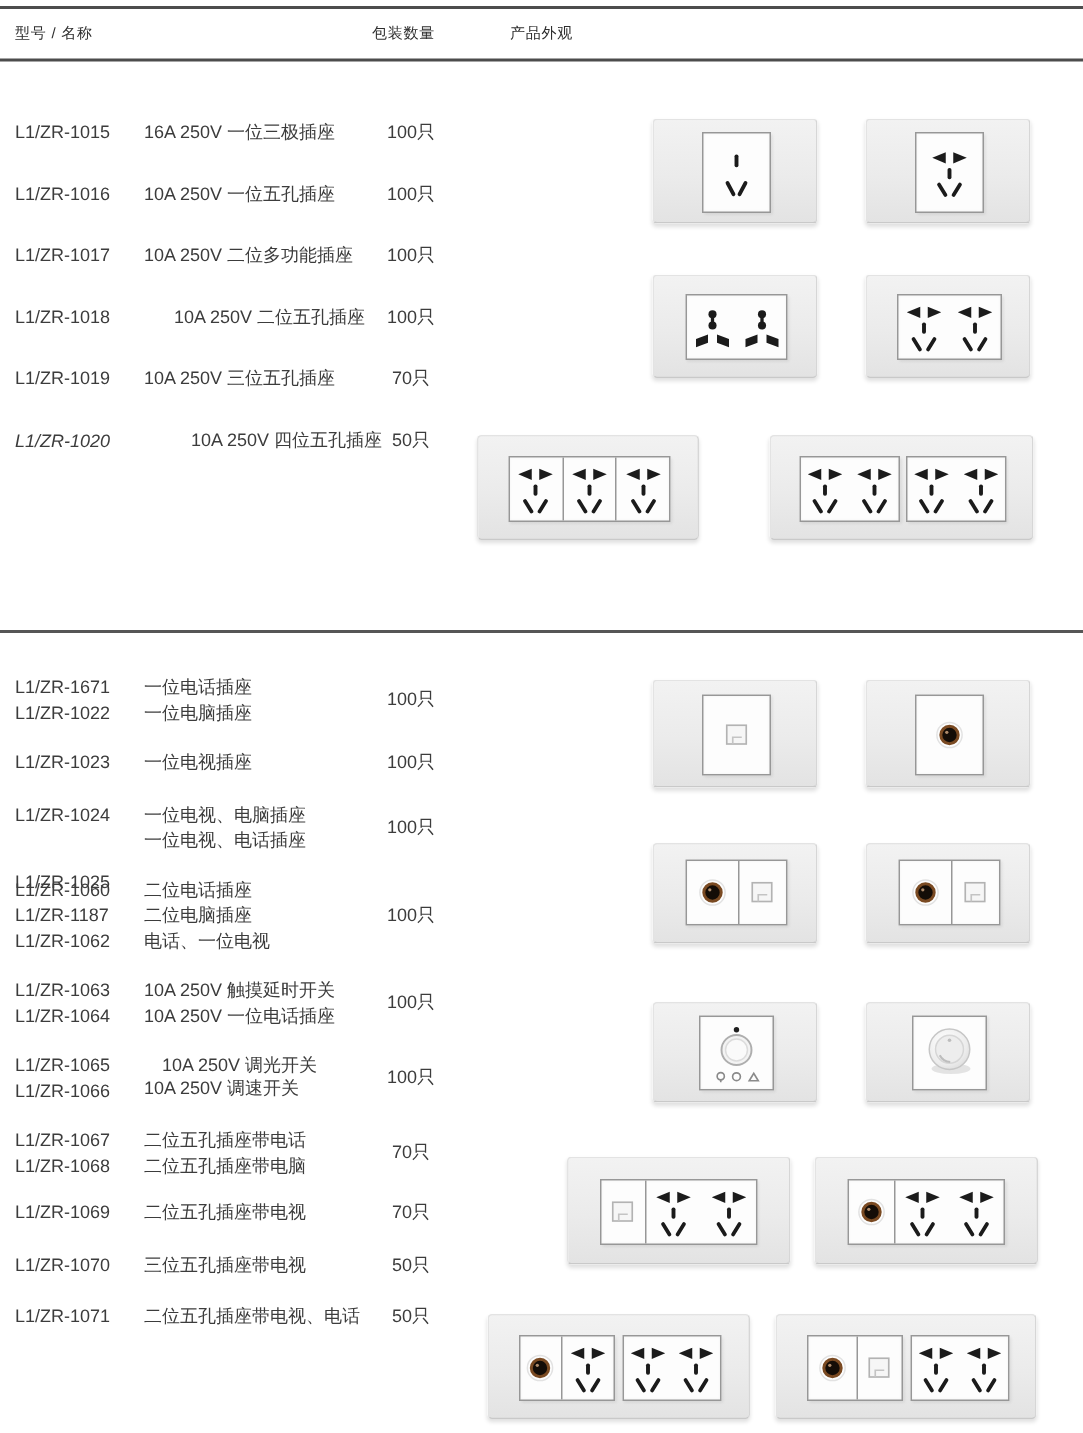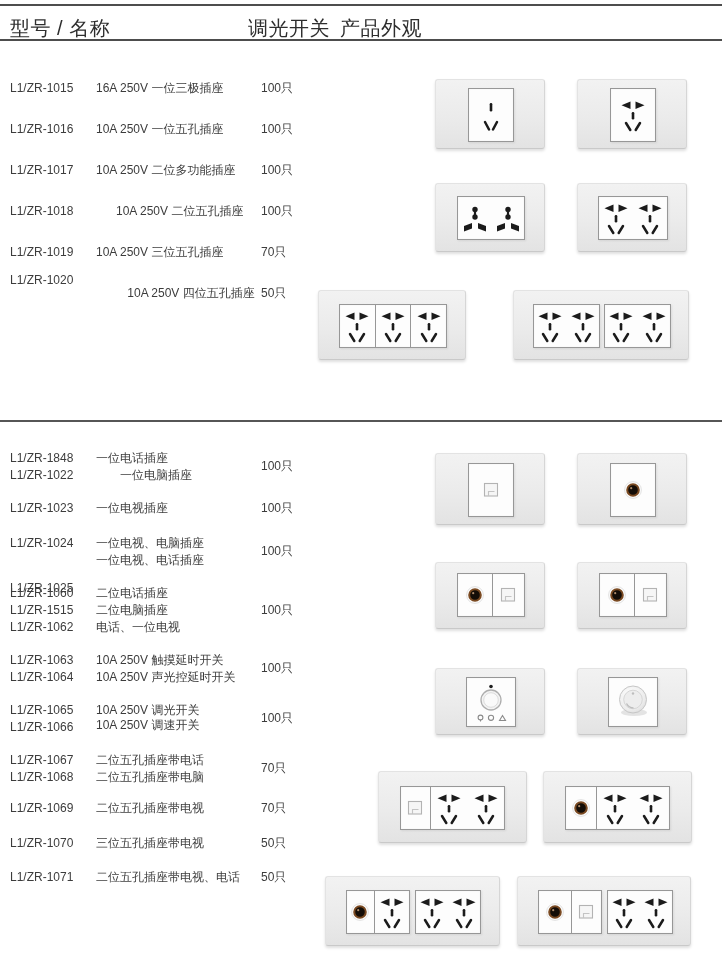--- a/index.html
+++ b/index.html
@@ -1,25 +1,25 @@
 <!DOCTYPE html>
 <html><head>
 <meta charset="utf-8">
 <style>
   html,body{margin:0;padding:0;background:#ffffff;}
   .page{
     position:relative;width:722px;height:955px;background:#ffffff;overflow:hidden;
     font-family:"Liberation Sans","DejaVu Sans",sans-serif;color:#3a3a3a;
   }
   .rule{position:absolute;left:0;width:722px;background:#4d4d4d;}
-  .hdr{position:absolute;font-size:20px;color:#2e2e2e;letter-spacing:.5px;white-space:nowrap;}
+  .hdr{position:absolute;font-size:10px;color:#2e2e2e;letter-spacing:.5px;white-space:nowrap;}
   .cell-text{position:absolute;font-size:12px;line-height:17px;height:17px;white-space:nowrap;color:#3c3c3c;}
   .model{left:10px;width:82px;}
   .pname{left:96px;width:190px;}
-  .qty{left:261px;width:56px;}
+  .qty{left:246px;width:56px;text-align:center;}
   .plate{
     position:absolute;border-radius:3px;
     background:linear-gradient(180deg,#f2f2f2 0%,#ebebeb 55%,#e3e3e3 100%);
     border:1px solid #e3e3e3;border-bottom-color:#c9c9c9;border-right-color:#d6d6d6;
     box-shadow:0 2px 3px rgba(0,0,0,.13);
   }
   .ibox{
     position:absolute;background:#fdfdfd;border:1px solid #979797;
     box-shadow:1px 1px 2px rgba(0,0,0,.08), inset 0 0 2px rgba(0,0,0,.05);
     display:flex;align-items:stretch;
@@ -36,71 +36,71 @@
       <radialGradient id="knobGrad" cx="40%" cy="35%" r="75%">
         <stop offset="0%" stop-color="#ffffff"></stop>
         <stop offset="70%" stop-color="#ececec"></stop>
         <stop offset="100%" stop-color="#d9d9d9"></stop>
       </radialGradient>
     </defs>
   </svg>
 
   <div class="rule" style="top:4px;height:2px;"></div>
   <div class="hdr" style="left:10px;top:15px;">型号 / 名称</div>
-  <div class="hdr" style="left:248px;top:15px;">调光开关</div>
+  <div class="hdr" style="left:248px;top:15px;">包装数量</div>
   <div class="hdr" style="left:340px;top:15px;">产品外观</div>
   <div class="rule" style="top:39px;height:2px;"></div>
   <div class="rule" style="top:420px;height:2px;background:#565656;"></div>
 
   <div id="rows-layer">
       <div class="cell-text model" style="top: 80px;">L1/ZR-1015</div>
       <div class="cell-text pname" style="top: 80px;">16A 250V 一位三极插座</div>
       <div class="cell-text qty" style="top: 80px;">100只</div>
       <div class="cell-text model" style="top: 121px;">L1/ZR-1016</div>
       <div class="cell-text pname" style="top: 121px;">10A 250V 一位五孔插座</div>
       <div class="cell-text qty" style="top: 121px;">100只</div>
       <div class="cell-text model" style="top: 162px;">L1/ZR-1017</div>
       <div class="cell-text pname" style="top: 162px;">10A 250V 二位多功能插座</div>
       <div class="cell-text qty" style="top: 162px;">100只</div>
       <div class="cell-text model" style="top: 203px;">L1/ZR-1018</div>
       <div class="cell-text pname" style="top: 203px; margin-left: 20px;">10A 250V 二位五孔插座</div>
       <div class="cell-text qty" style="top: 203px;">100只</div>
       <div class="cell-text model" style="top: 244px;">L1/ZR-1019</div>
       <div class="cell-text pname" style="top: 244px;">10A 250V 三位五孔插座</div>
       <div class="cell-text qty" style="top: 244px;">70只</div>
-      <div class="cell-text model" style="top: 272px;">L1/ZR-1020</div>
+      <div class="cell-text model" style="top: 286px; font-style: italic;">L1/ZR-1020</div>
       <div class="cell-text pname" style="top: 285px; text-align: center;">10A 250V 四位五孔插座</div>
       <div class="cell-text qty" style="top: 285px;">50只</div>
-      <div class="cell-text model" style="top: 450px;">L1/ZR-1848</div>
+      <div class="cell-text model" style="top: 450px;">L1/ZR-1671</div>
       <div class="cell-text pname" style="top: 450px;">一位电话插座</div>
       <div class="cell-text model" style="top: 467px;">L1/ZR-1022</div>
-      <div class="cell-text pname" style="top: 467px; margin-left: 24px;">一位电脑插座</div>
+      <div class="cell-text pname" style="top: 467px;">一位电脑插座</div>
       <div class="cell-text qty" style="top: 458px;">100只</div>
       <div class="cell-text model" style="top: 500px;">L1/ZR-1023</div>
       <div class="cell-text pname" style="top: 500px;">一位电视插座</div>
       <div class="cell-text qty" style="top: 500px;">100只</div>
       <div class="cell-text model" style="top: 535px;">L1/ZR-1024</div>
       <div class="cell-text pname" style="top: 535px;">一位电视、电脑插座</div>
       <div class="cell-text model" style="top: 580px;">L1/ZR-1025</div>
       <div class="cell-text pname" style="top: 552px;">一位电视、电话插座</div>
       <div class="cell-text qty" style="top: 543px;">100只</div>
       <div class="cell-text model" style="top: 585px;">L1/ZR-1060</div>
       <div class="cell-text pname" style="top: 585px;">二位电话插座</div>
-      <div class="cell-text model" style="top: 602px;">L1/ZR-1515</div>
+      <div class="cell-text model" style="top: 602px;">L1/ZR-1187</div>
       <div class="cell-text pname" style="top: 602px;">二位电脑插座</div>
       <div class="cell-text model" style="top: 619px;">L1/ZR-1062</div>
       <div class="cell-text pname" style="top: 619px;">电话、一位电视</div>
       <div class="cell-text qty" style="top: 602px;">100只</div>
       <div class="cell-text model" style="top: 652px;">L1/ZR-1063</div>
       <div class="cell-text pname" style="top: 652px;">10A 250V 触摸延时开关</div>
       <div class="cell-text model" style="top: 669px;">L1/ZR-1064</div>
-      <div class="cell-text pname" style="top: 669px;">10A 250V 声光控延时开关</div>
+      <div class="cell-text pname" style="top: 669px;">10A 250V 一位电话插座</div>
       <div class="cell-text qty" style="top: 660px;">100只</div>
       <div class="cell-text model" style="top: 702px;">L1/ZR-1065</div>
-      <div class="cell-text pname" style="top: 702px;">10A 250V 调光开关</div>
+      <div class="cell-text pname" style="top: 702px; margin-left: 12px;">10A 250V 调光开关</div>
       <div class="cell-text model" style="top: 719px;">L1/ZR-1066</div>
       <div class="cell-text pname" style="top: 717px;">10A 250V 调速开关</div>
       <div class="cell-text qty" style="top: 710px;">100只</div>
       <div class="cell-text model" style="top: 752px;">L1/ZR-1067</div>
       <div class="cell-text pname" style="top: 752px;">二位五孔插座带电话</div>
       <div class="cell-text model" style="top: 769px;">L1/ZR-1068</div>
       <div class="cell-text pname" style="top: 769px;">二位五孔插座带电脑</div>
       <div class="cell-text qty" style="top: 760px;">70只</div>
       <div class="cell-text model" style="top: 800px;">L1/ZR-1069</div>
       <div class="cell-text pname" style="top: 800px;">二位五孔插座带电视</div>

